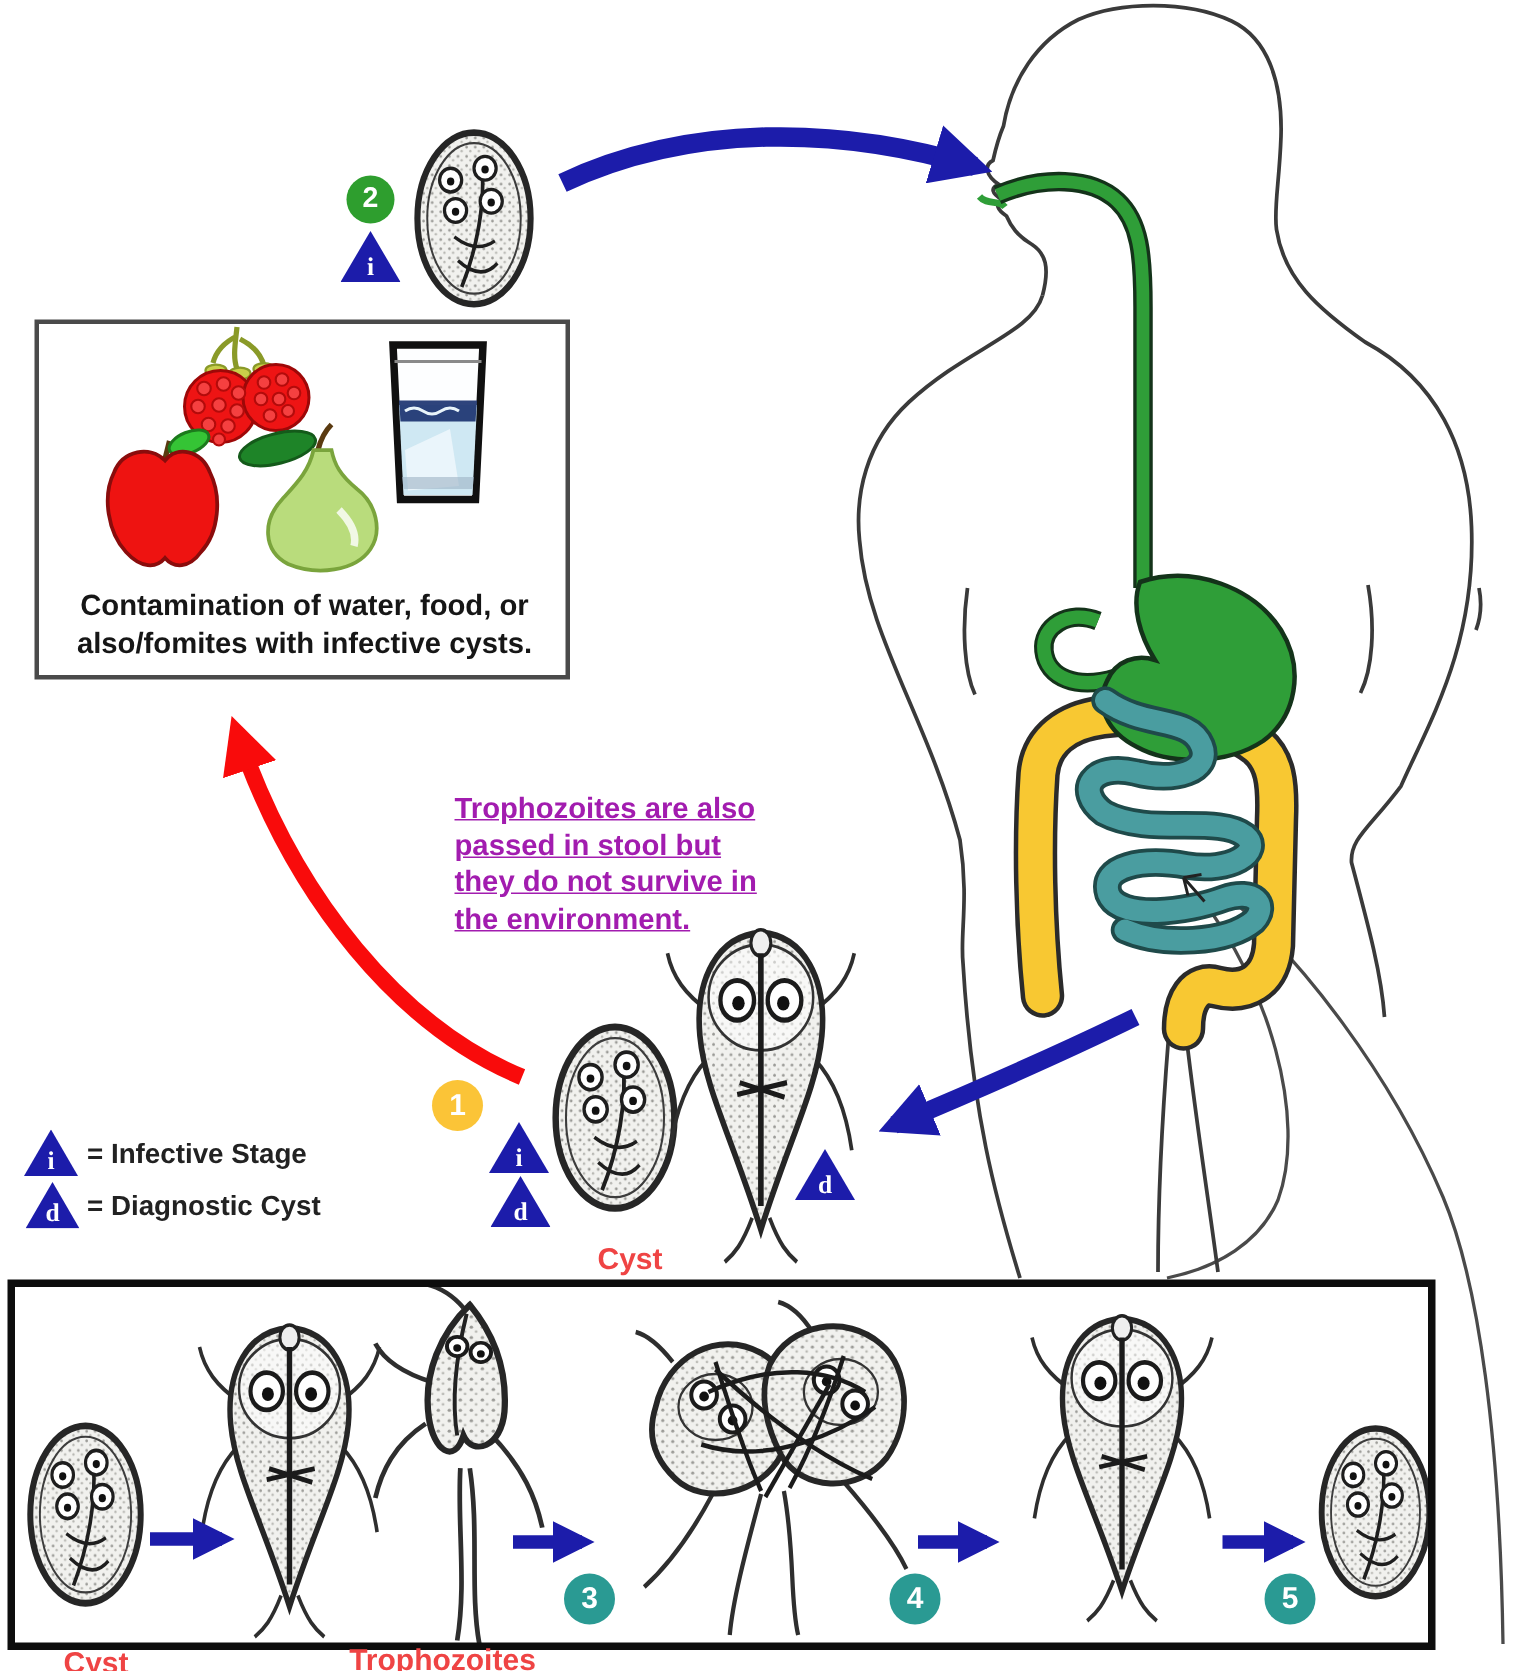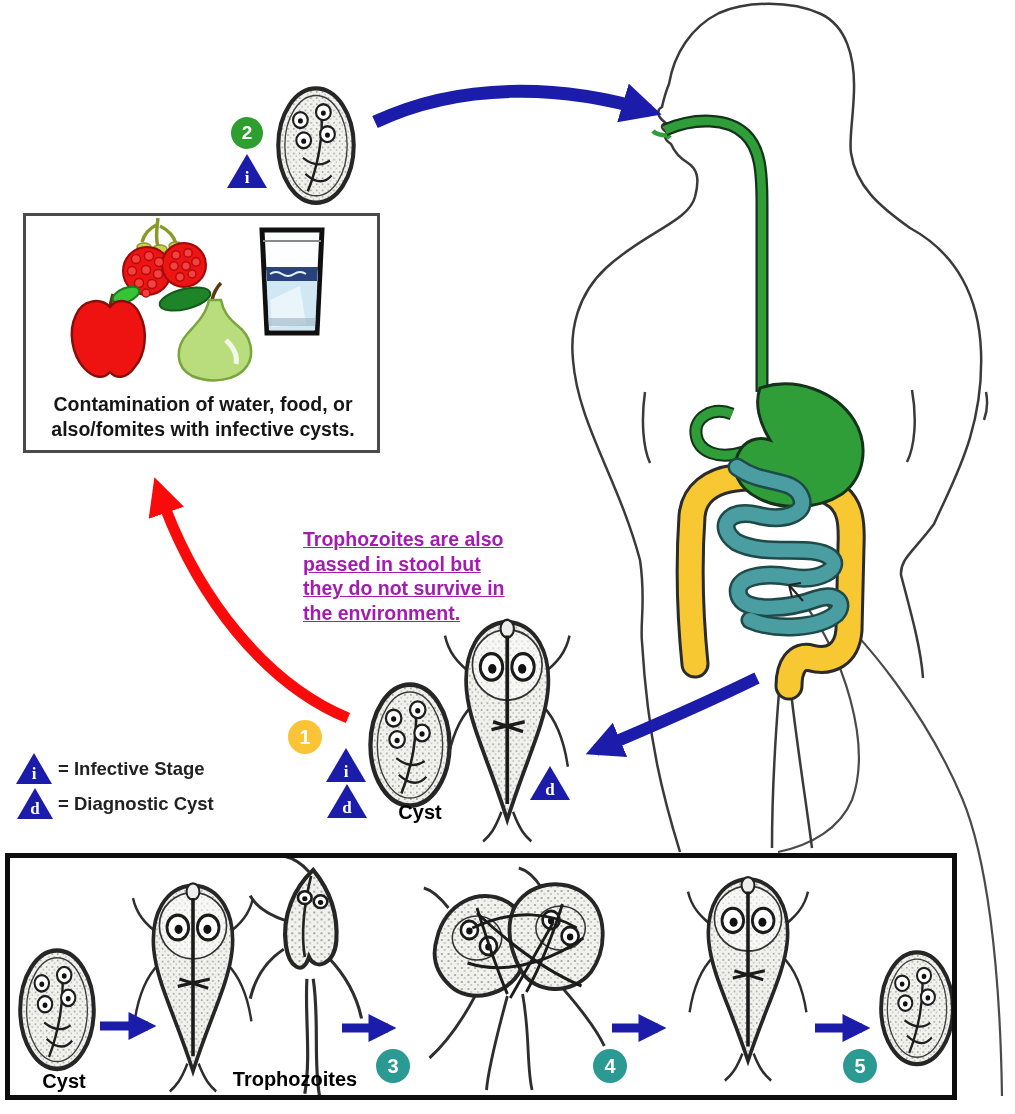--- a/index.html
+++ b/index.html
@@ -6,22 +6,22 @@
   #canvas{position:relative;width:1015px;height:1114px;background:#ffffff;overflow:hidden;
           font-family:"Liberation Sans",sans-serif;}
   .abs{position:absolute;}
   svg{display:block;}
   .badge{position:absolute;border-radius:50%;color:#fff;text-align:center;
          font:700 20px/34px "Liberation Sans",sans-serif;z-index:5;}
   .badge.sm{font:700 19px/32px "Liberation Sans",sans-serif;}
   .tri{position:absolute;clip-path:polygon(50% 0,100% 100%,0 100%);background:#1c1caa;
        display:flex;align-items:flex-end;justify-content:center;color:#fff;
        font:700 17px/1 "Liberation Serif",serif;padding-bottom:2px;box-sizing:border-box;z-index:5;}
-  .lbl{position:absolute;font:700 20px/22px "Liberation Sans",sans-serif;color:#000000;
-       text-align:center;z-index:5;}
+  .lbl{position:absolute;font:700 20px/22px "Liberation Sans",sans-serif;color:#ef4444;
+       text-align:center;z-index:5;margin-top:28px;}
   .note{position:absolute;font:700 19.5px/24.5px "Liberation Sans",sans-serif;color:#a21caf;
         white-space:pre-line;z-index:5;text-decoration:underline;}
   .caption{position:absolute;font:700 19.5px/25px "Liberation Sans",sans-serif;color:#161616;
         white-space:pre-line;text-align:center;z-index:5;}
   .legend-lbl{position:absolute;font:700 18.5px/22px "Liberation Sans",sans-serif;color:#222;z-index:5;}
   .boxline{position:absolute;box-sizing:border-box;background:transparent;z-index:4;}
 </style>
 </head>
 <body>
 

